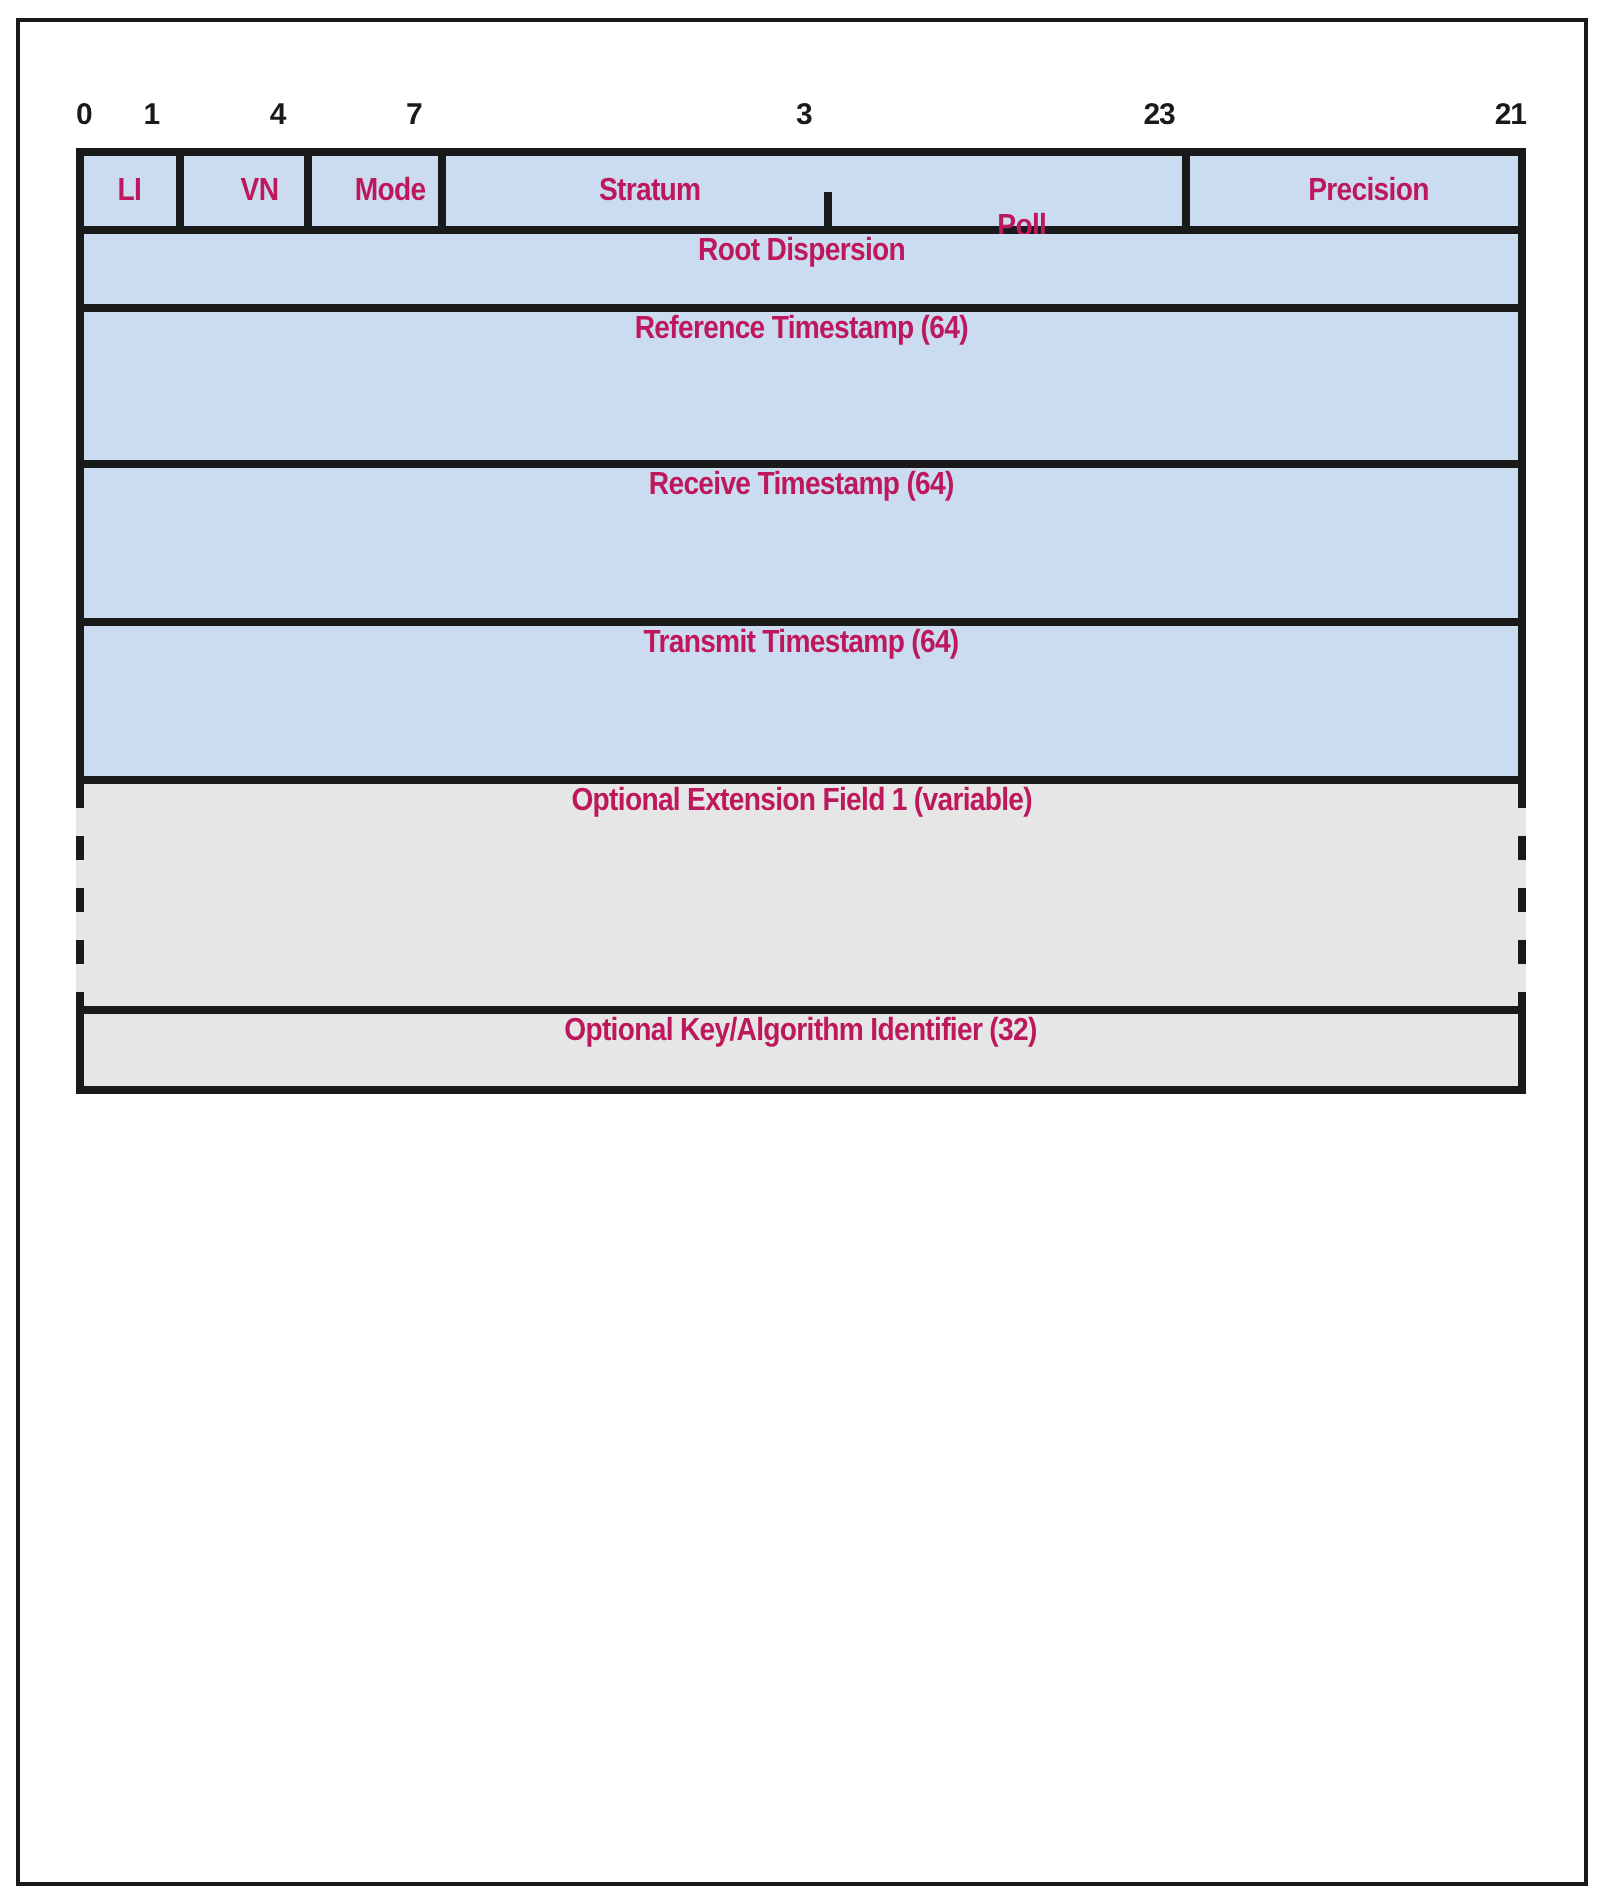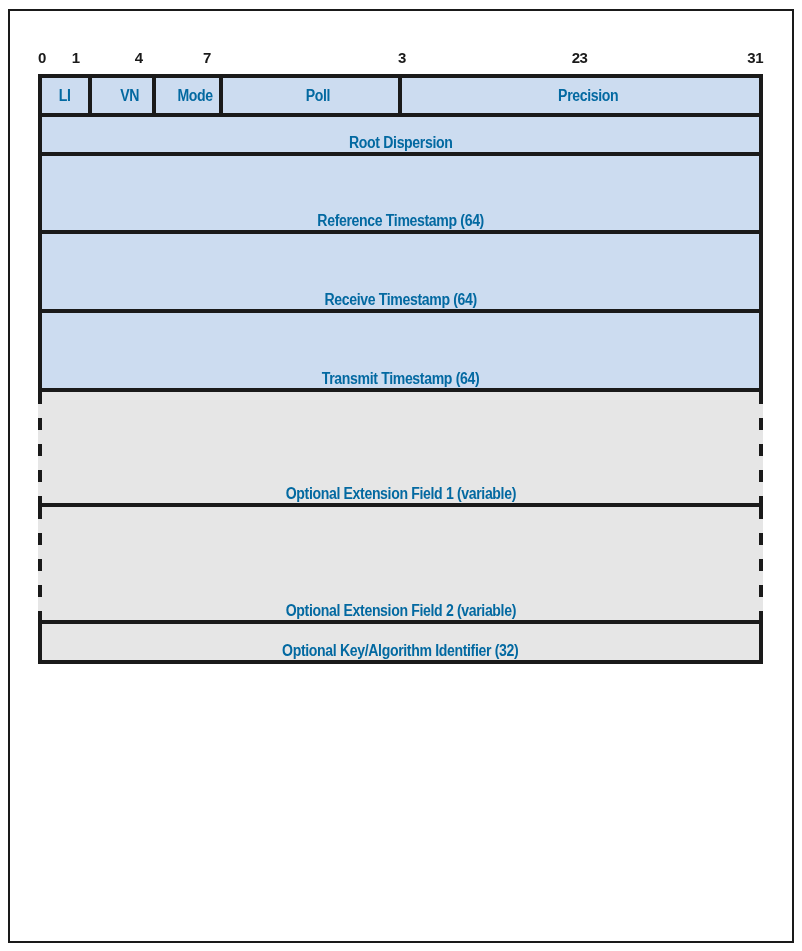--- a/index.html
+++ b/index.html
@@ -44,26 +44,26 @@
   .bit-23 { left:74.7%; }
   .bit-31 { left:auto; right:0; transform:none; }
   
   .grid {
     border-top:4px solid #1a1a1a;
   }
   .row {
     position:relative;
     box-sizing:border-box;
     display:flex;
-    align-items:flex-end;
+    align-items:flex-start;
     justify-content:center;
     border-left:4px solid #1a1a1a;
     border-right:4px solid #1a1a1a;
     border-bottom:4px solid #1a1a1a;
-    color:#0369a1;
+    color:#be185d;
   }
   .blue { background:#ccdcf0; }
   .gray { background:#e6e6e6; }
   .h-s  { height:39px; }
   .h-s2 { height:38px; }
   .h-m  { height:78px; }
   .h-m2 { height:79px; }
   .h-x1 { height:115px; }
   .h-x2 { height:117px; }
   .h-k  { height:40px; }
@@ -83,21 +83,21 @@
     display:flex;
     align-items:center;
     justify-content:center;
     height:100%;
   }
   .cell + .cell { border-left:4px solid #1a1a1a;padding-left:15px; }
   .c-li   { width:6.35%; }
   .c-vn   { width:9.0%; }
   .c-mode { width:9.3%; }
   .c-stratum { width:26.95%; }
-  .c-poll { width:25.0%; }
+  .c-poll { width:25.0%;margin-top:18px; }
   .c-precision { flex:1; }
   
   .row.dashed {
     border-left:none;
     border-right:none;
   }
   .row.dashed::before,
   .row.dashed::after {
     content:"";
     position:absolute;
@@ -120,34 +120,37 @@
 
   <div class="diagram">
 
     <div class="bits">
       <span class="bit bit-0">0</span>
       <span class="bit bit-1">1</span>
       <span class="bit bit-4">4</span>
       <span class="bit bit-7">7</span>
       <span class="bit bit-15">3</span>
       <span class="bit bit-23">23</span>
-      <span class="bit bit-31">31</span>
+      <span class="bit bit-31">21</span>
     </div>
 
     <div class="grid">
 
       <div class="row header blue h-s">
         <div class="cell c-li">
           <span class="lbl">LI</span>
         </div>
         <div class="cell c-vn">
           <span class="lbl">VN</span>
         </div>
         <div class="cell c-mode">
           <span class="lbl">Mode</span>
+        </div>
+        <div class="cell c-stratum">
+          <span class="lbl">Stratum</span>
         </div>
         <div class="cell c-poll">
           <span class="lbl">Poll</span>
         </div>
         <div class="cell c-precision">
           <span class="lbl">Precision</span>
         </div>
       </div>
 
 
@@ -166,23 +169,20 @@
       </div>
 
       <div class="row blue h-m2">
         <span class="lbl">Transmit Timestamp (64)</span>
       </div>
 
       <div class="row gray dashed h-x1">
         <span class="lbl">Optional Extension Field 1 (variable)</span>
       </div>
 
-      <div class="row gray dashed h-x2">
-        <span class="lbl">Optional Extension Field 2 (variable)</span>
-      </div>
 
       <div class="row gray h-k">
         <span class="lbl">Optional Key/Algorithm Identifier (32)</span>
       </div>
 
 
     </div>
   </div>
 </div>
 

